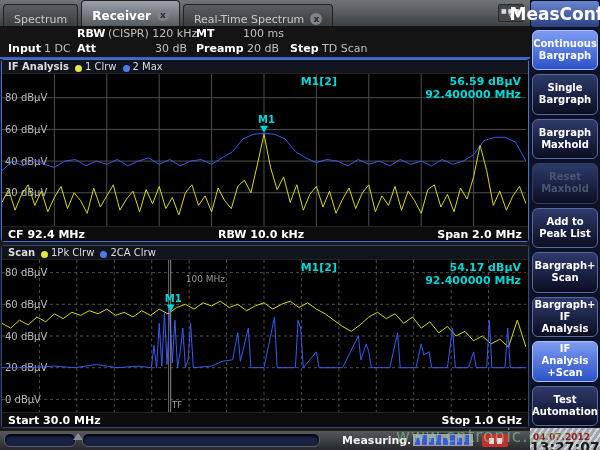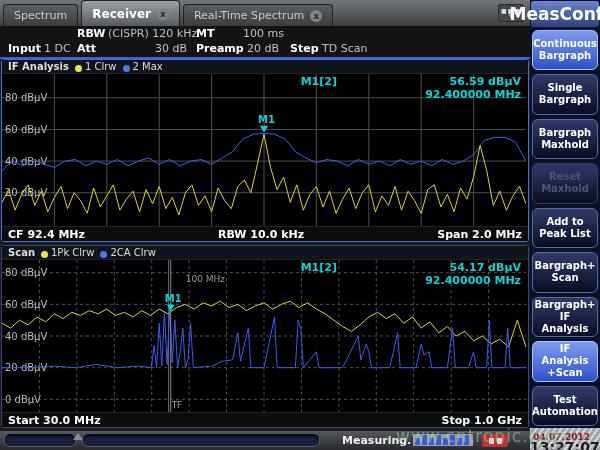--- a/index.html
+++ b/index.html
@@ -2,21 +2,21 @@
 <html><head>
 <meta charset="utf-8">
 <style>
   html,body{margin:0;padding:0;background:#000;}
   *{box-sizing:border-box;font-family:"DejaVu Sans",sans-serif;}
   #screen{position:relative;width:600px;height:450px;background:#1c1c1c;overflow:hidden;}
 
   
   #tabbar{position:absolute;left:0;top:0;width:530px;height:26px;
     background:linear-gradient(#70757a,#3c4043);display:flex;align-items:flex-end;}
-  .tab{height:22px;display:flex;align-items:center;gap:6px;padding:0 10px;
+  .tab{height:22px;display:flex;align-items:flex-start;gap:6px;padding:8px 10px;
     background:linear-gradient(#5a5e62,#3a3d40);color:#c8c8c8;font-size:11px;
     border:1px solid #222;border-bottom:none;border-radius:4px 4px 0 0;margin-left:3px;}
   .tab.active{height:26px;background:linear-gradient(#9aa0a6,#565b60);color:#fff;
     font-weight:bold;font-size:12px;}
   .tab .close{width:12px;height:12px;border-radius:50%;background:#808488;color:#2a2a2a;
     font-size:9px;line-height:12px;text-align:center;font-weight:bold;}
   #tab-overflow{position:absolute;right:6px;top:4px;width:26px;height:18px;background:#44484c;
     border:1px solid #2a2a2a;border-radius:2px;display:flex;flex-direction:column;
     align-items:center;justify-content:center;color:#ddd;}
   #tab-overflow .dots{font-size:6px;line-height:5px;letter-spacing:1px;}

